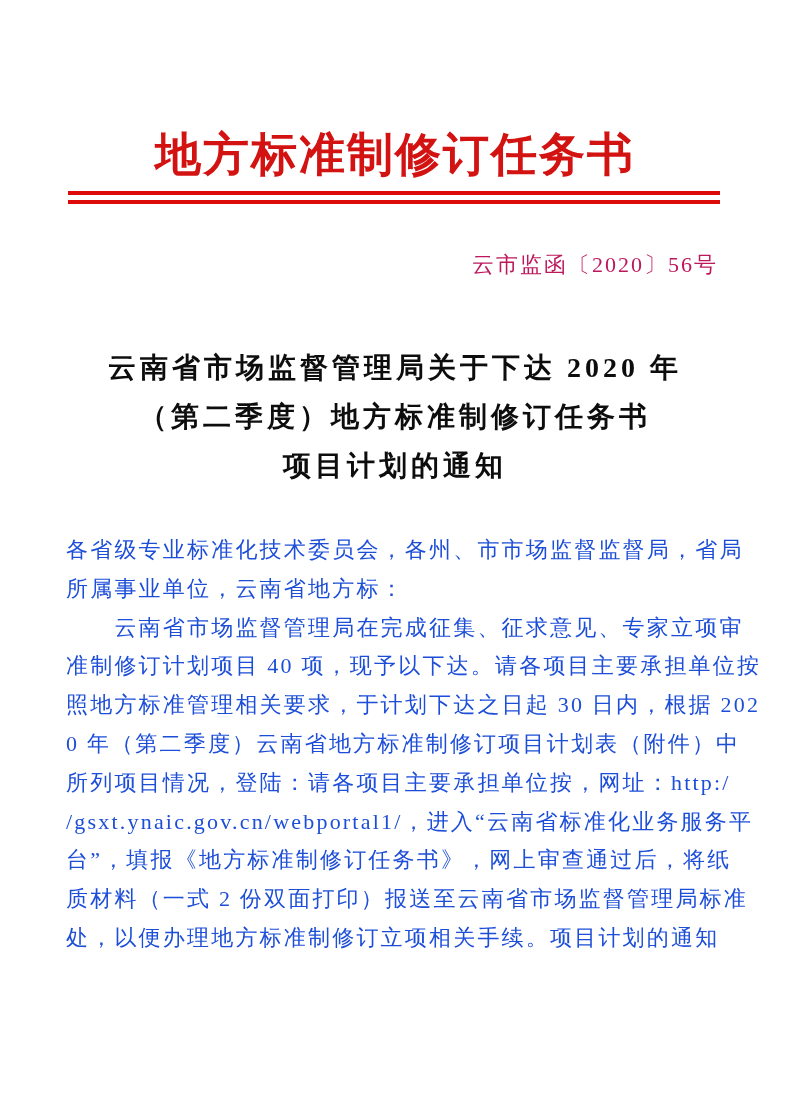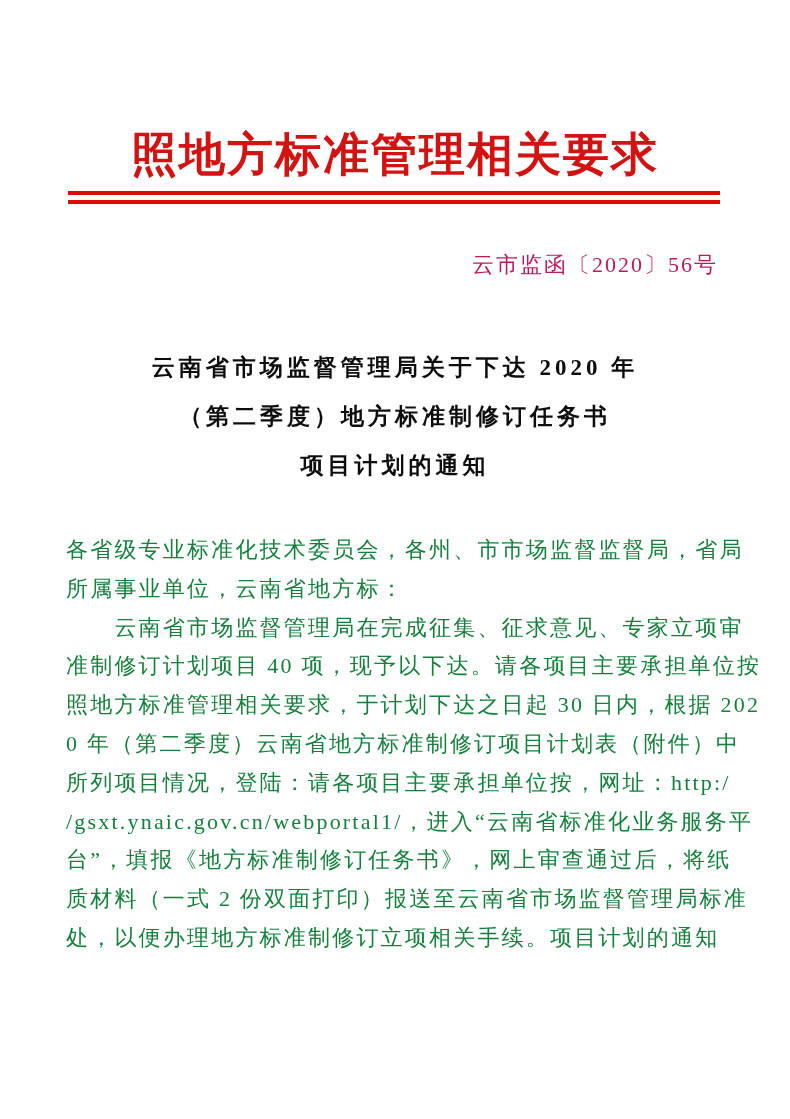--- a/index.html
+++ b/index.html
@@ -55,48 +55,48 @@
   .title-block {
     position: absolute;
     top: 343px;
     left: 0;
     width: 100%;
     text-align: center;
     font-weight: bold;
     color: #0d0d0d;
   }
   .title-line {
-    font-size: 23px;
+    font-size: 28px;
     line-height: 49px;
     letter-spacing: 4px;
   }
   
   .body-block {
     position: absolute;
     top: 531px;
     left: 66px;
     width: 660px;
-    color: #15803d;
+    color: #1d4ed8;
   }
   .body-line {
     font-size: 22px;
     line-height: 38.8px;
     letter-spacing: 2.2px;
     white-space: nowrap;
   }
   .body-line.indent {
     text-indent: 2.2em;
   }
 </style>
 </head>
 <body>
 
 <div class="page">
 
-  <h1 class="letterhead-title">照地方标准管理相关要求</h1>
+  <h1 class="letterhead-title">地方标准制修订任务书</h1>
 
   <div class="red-rule"></div>
 
   <div class="doc-number">云市监函〔2020〕56号</div>
 
   <div class="title-block">
     <div class="title-line">云南省市场监督管理局关于下达 2020 年</div>
     <div class="title-line">（第二季度）地方标准制修订任务书</div>
     <div class="title-line">项目计划的通知</div>
   </div>

